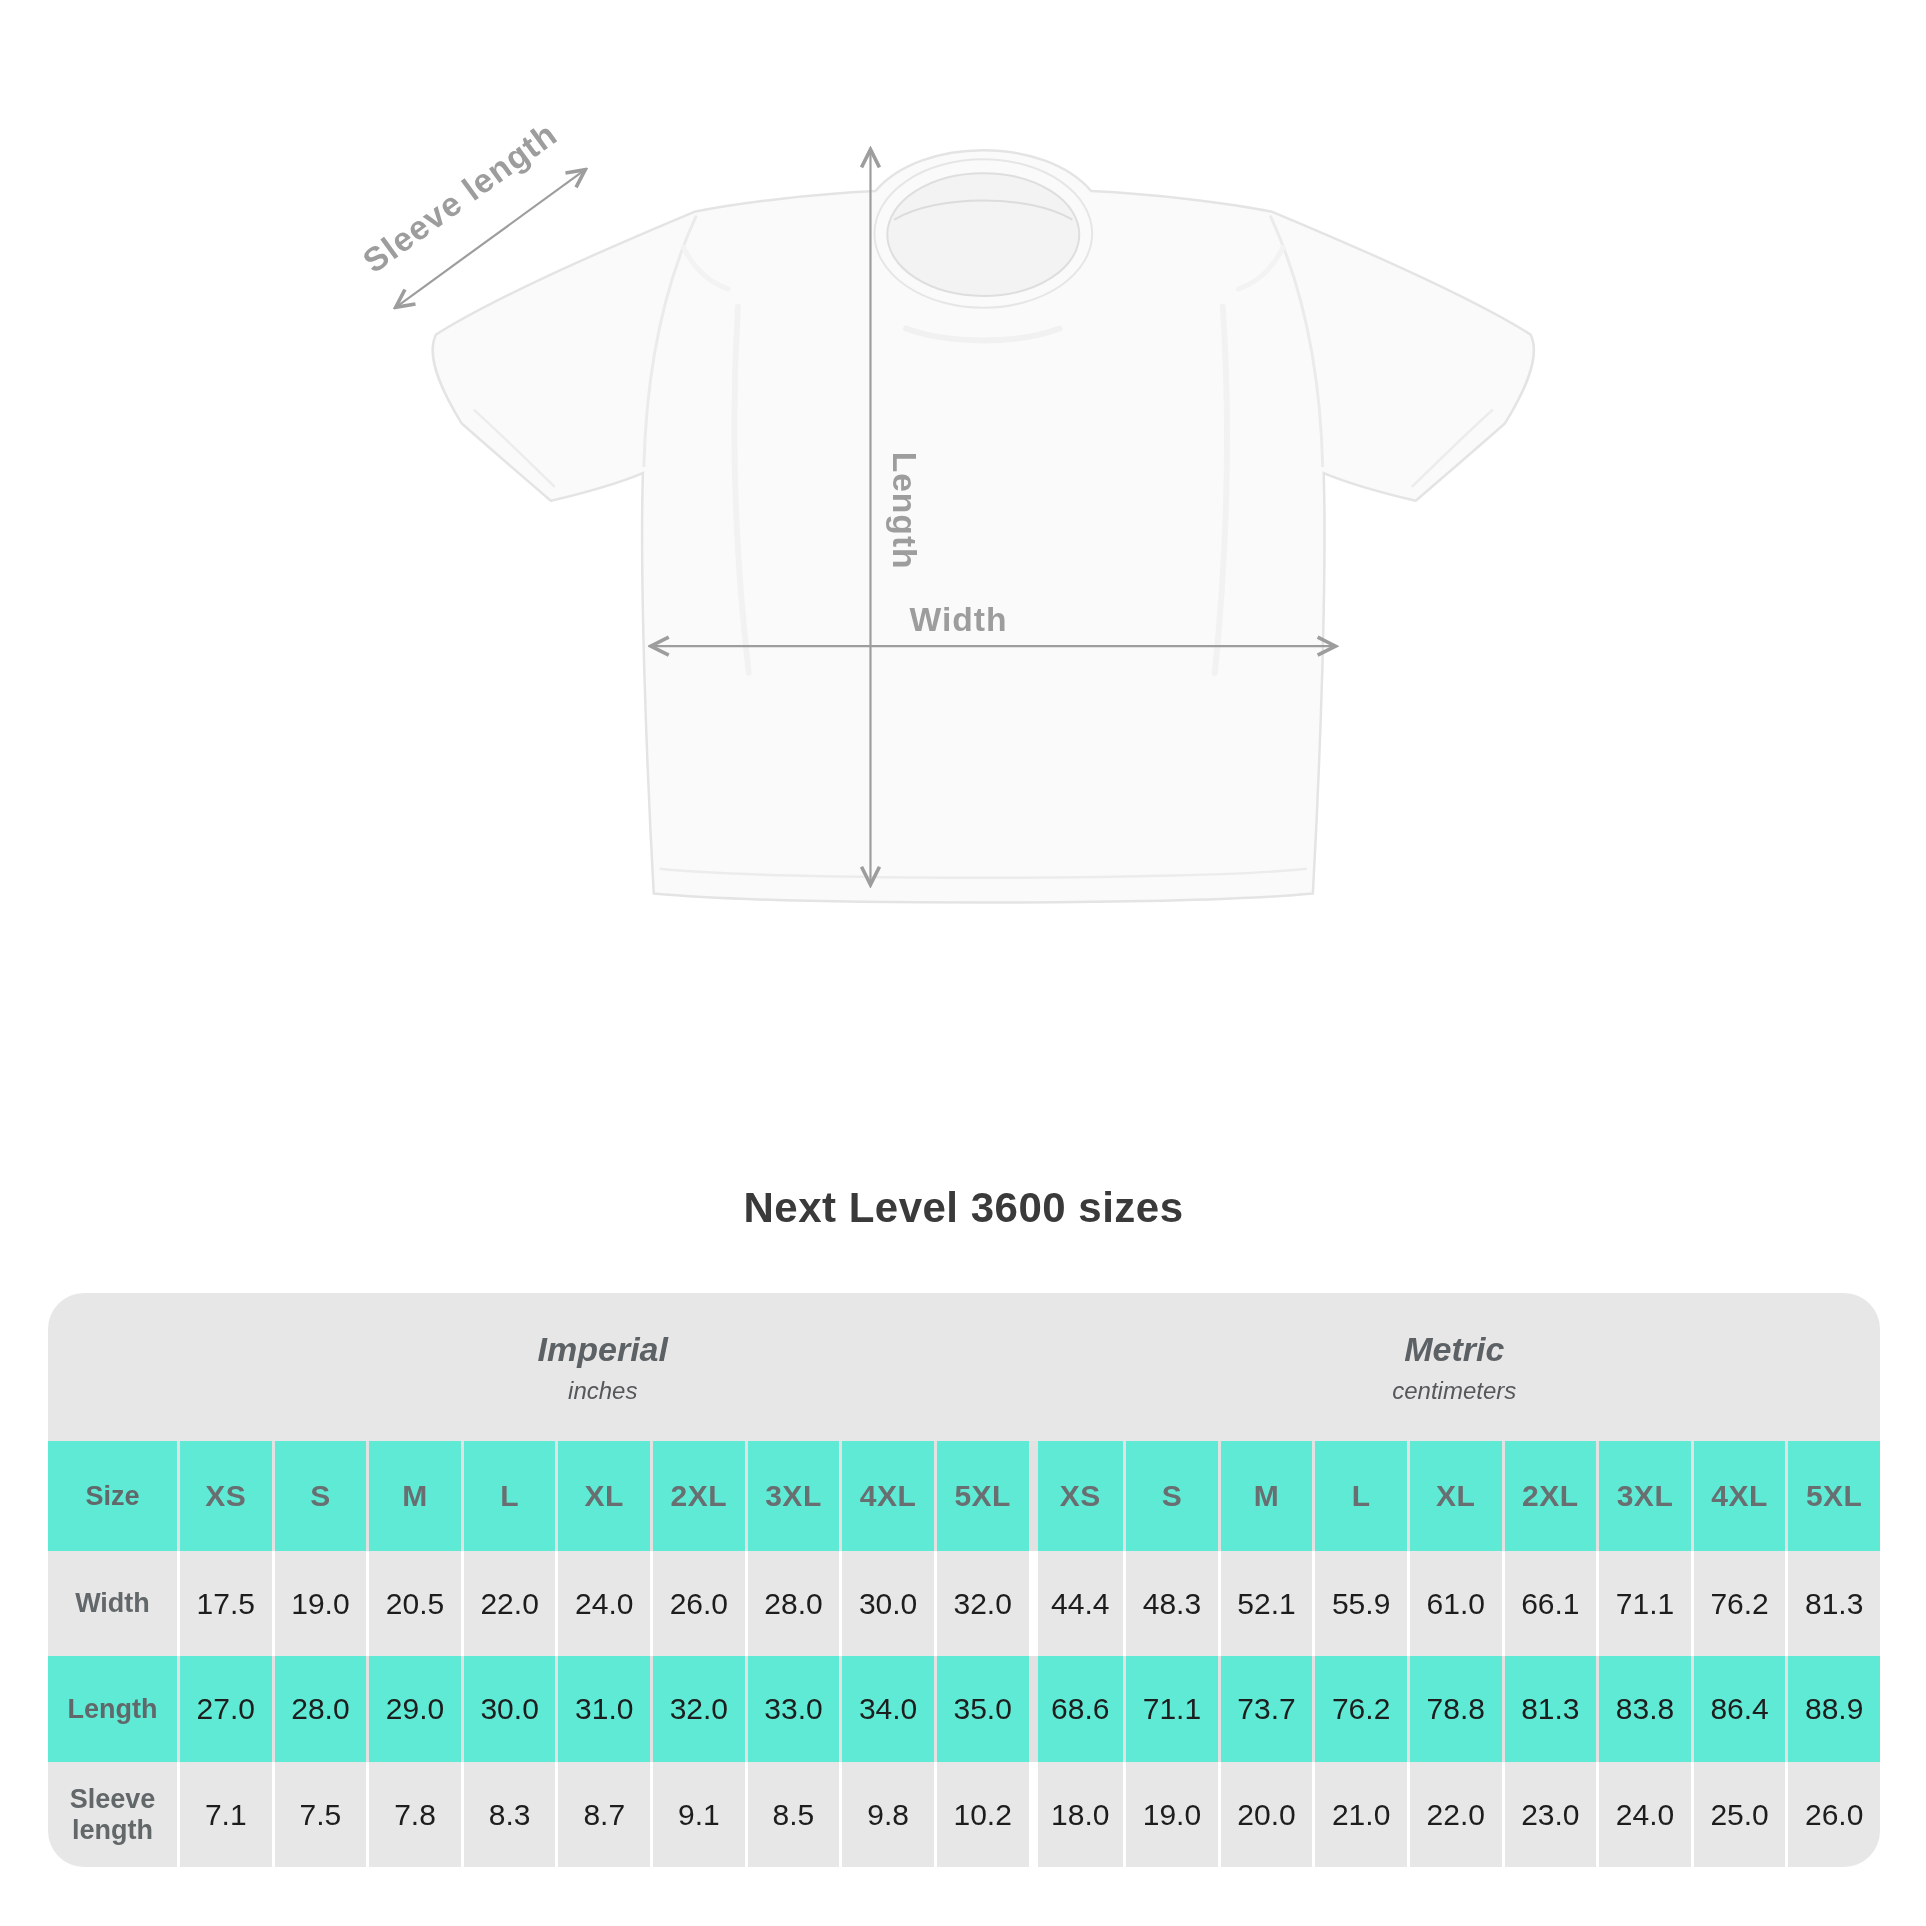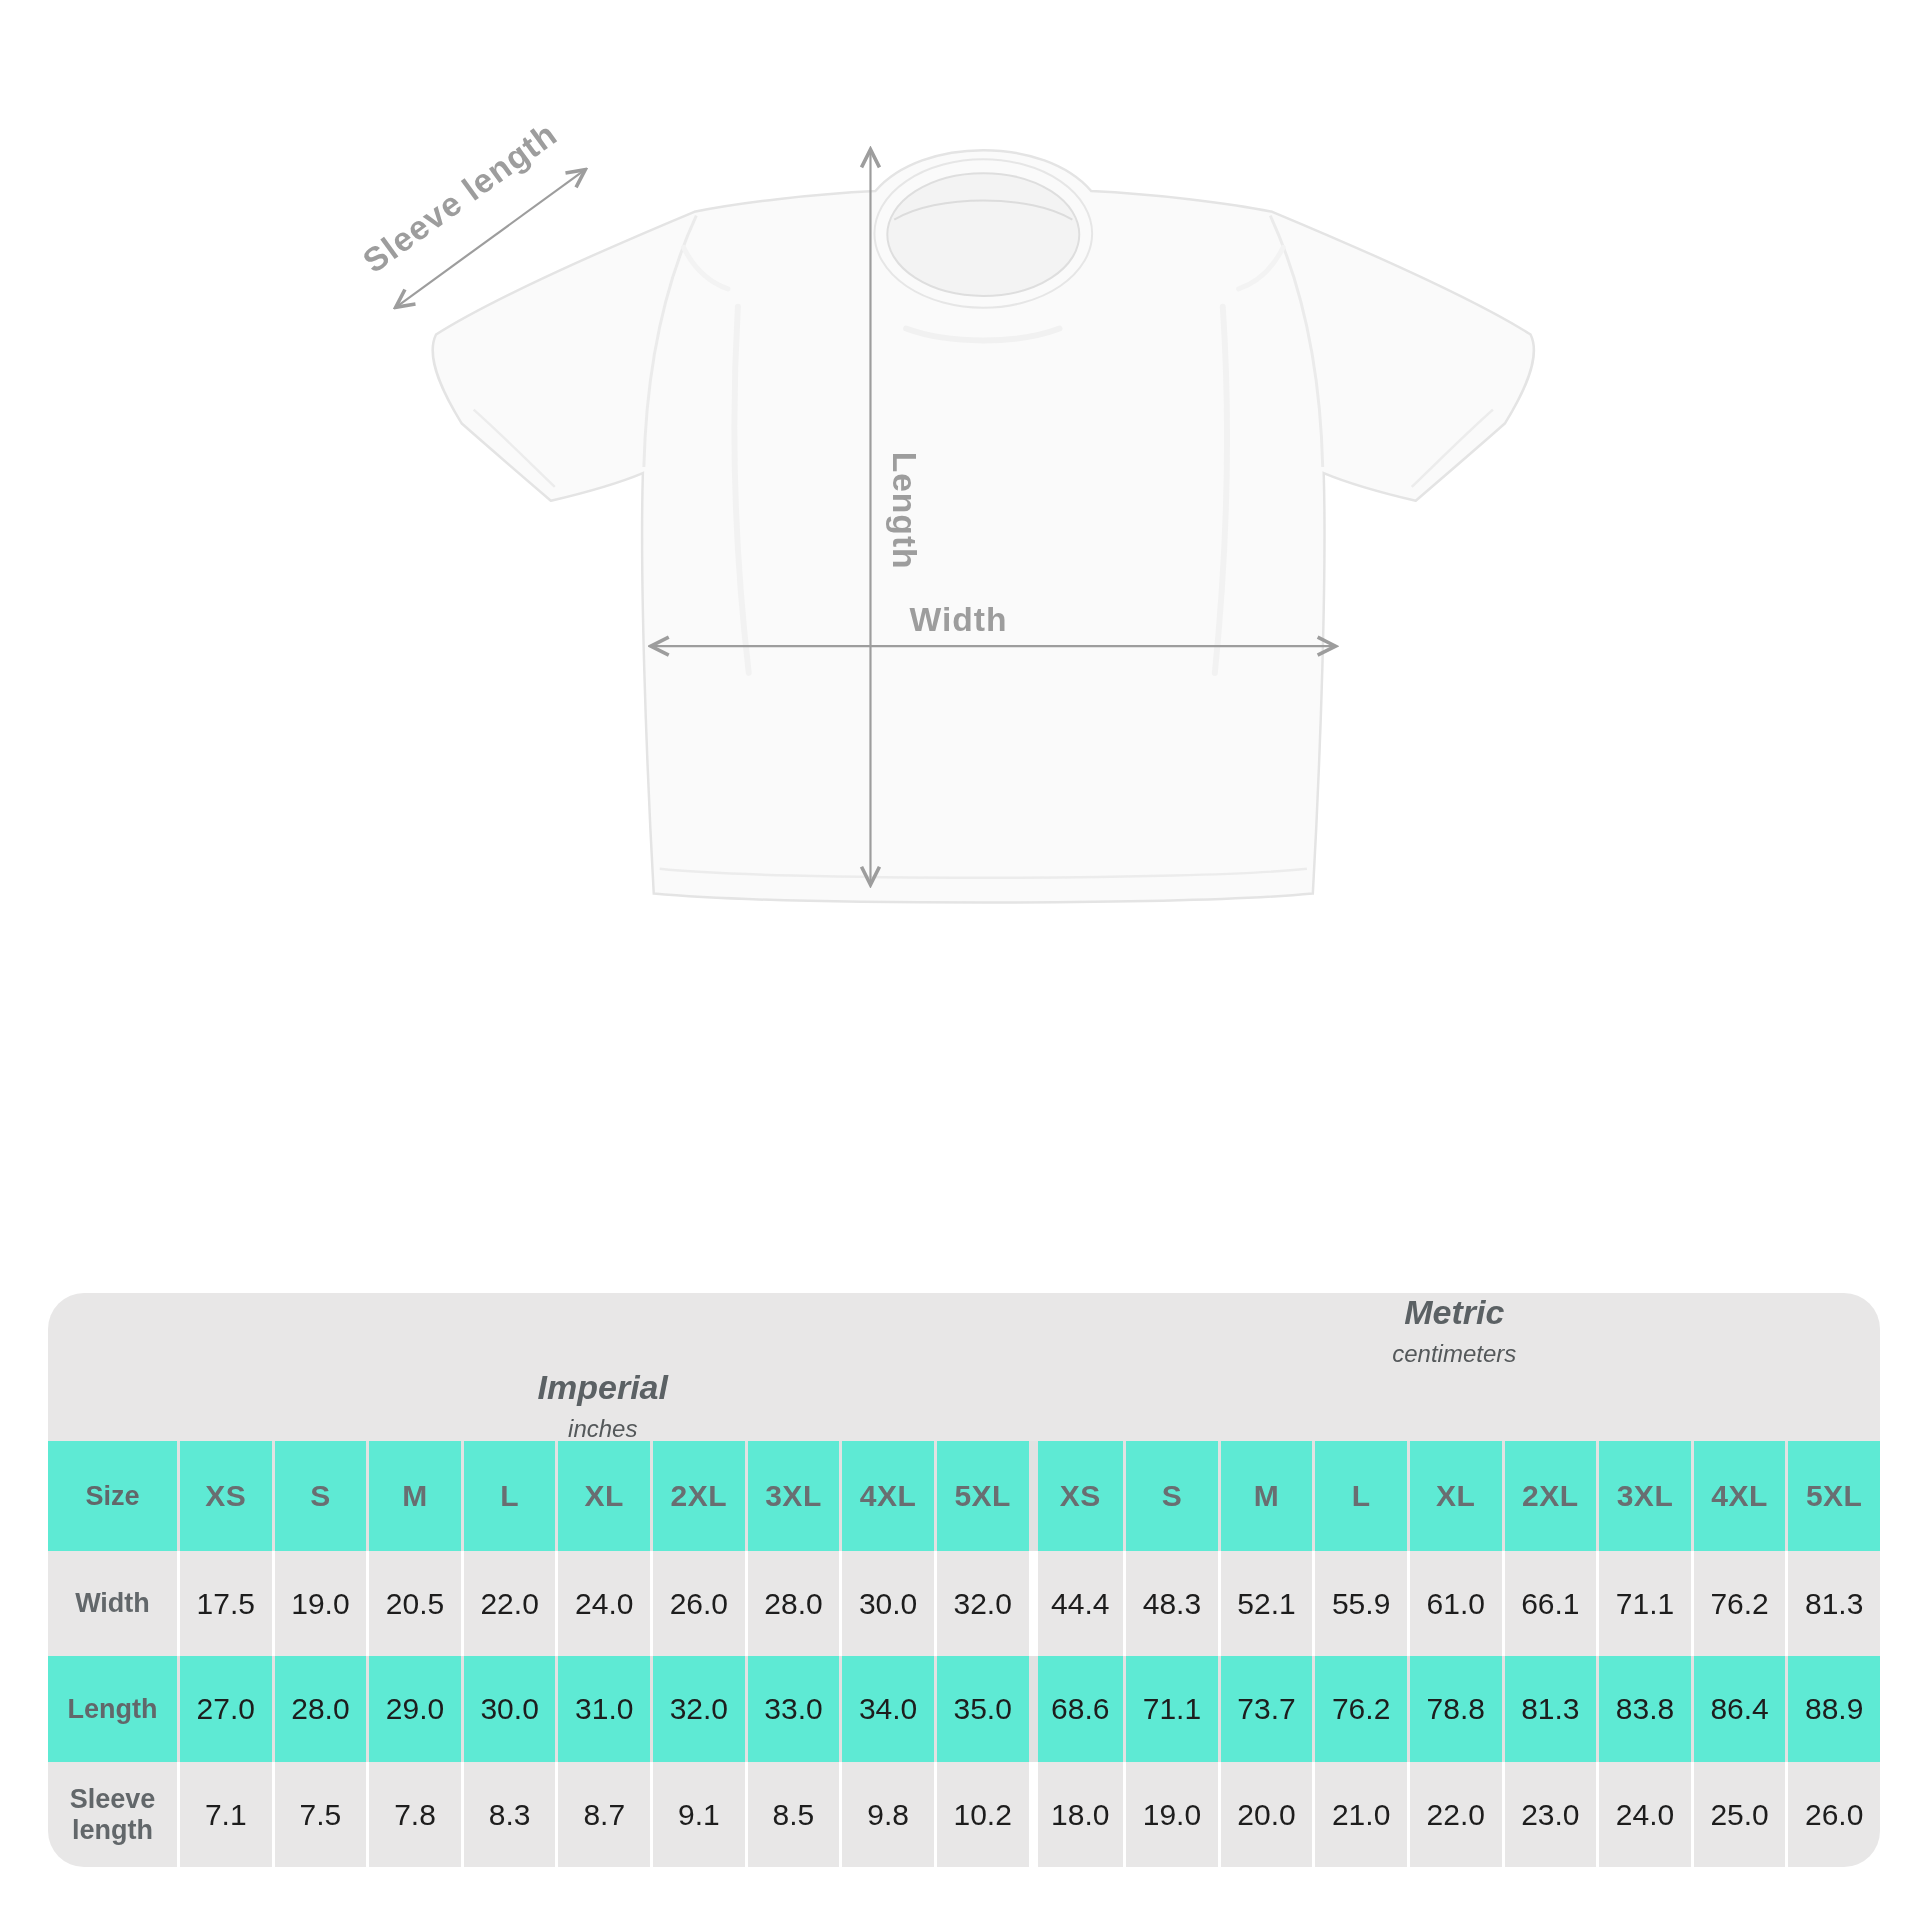--- a/index.html
+++ b/index.html
@@ -88,32 +88,33 @@
       <line x1="400" y1="310" x2="590" y2="172" marker-start="url(#arr)" marker-end="url(#arr)"></line>
       <line x1="879" y1="152" x2="879" y2="893" marker-start="url(#arr)" marker-end="url(#arr)"></line>
       <line x1="658" y1="653" x2="1348" y2="653" marker-start="url(#arr)" marker-end="url(#arr)"></line>
     </g>
 
     <text class="measure-text" transform="translate(471,209) rotate(-36)" text-anchor="middle">Sleeve length</text>
     <text class="measure-text" transform="translate(902,516) rotate(90)" text-anchor="middle">Length</text>
     <text class="measure-text" x="968" y="638" text-anchor="middle">Width</text>
   </svg>
 
+  <div id="title">Next Level 3600 sizes</div>
 
   <div id="sizetable">
 
     <div class="trow gray r-bandheader">
       <div class="c"></div>
+      <div class="group g-imperial">
+        <div class="gtitle">Imperial</div>
+        <div class="gunit">inches</div>
+      </div>
       <div class="group g-metric">
         <div class="gtitle">Metric</div>
         <div class="gunit">centimeters</div>
-      </div>
-      <div class="group g-imperial">
-        <div class="gtitle">Imperial</div>
-        <div class="gunit">inches</div>
       </div>
     </div>
 
     <div class="trow white r-sizes">
       <div class="c rowlabel">Size</div>
       <div class="c v sizehead">XS</div>
       <div class="c v sizehead">S</div>
       <div class="c v sizehead">M</div>
       <div class="c v sizehead">L</div>
       <div class="c v sizehead">XL</div>

